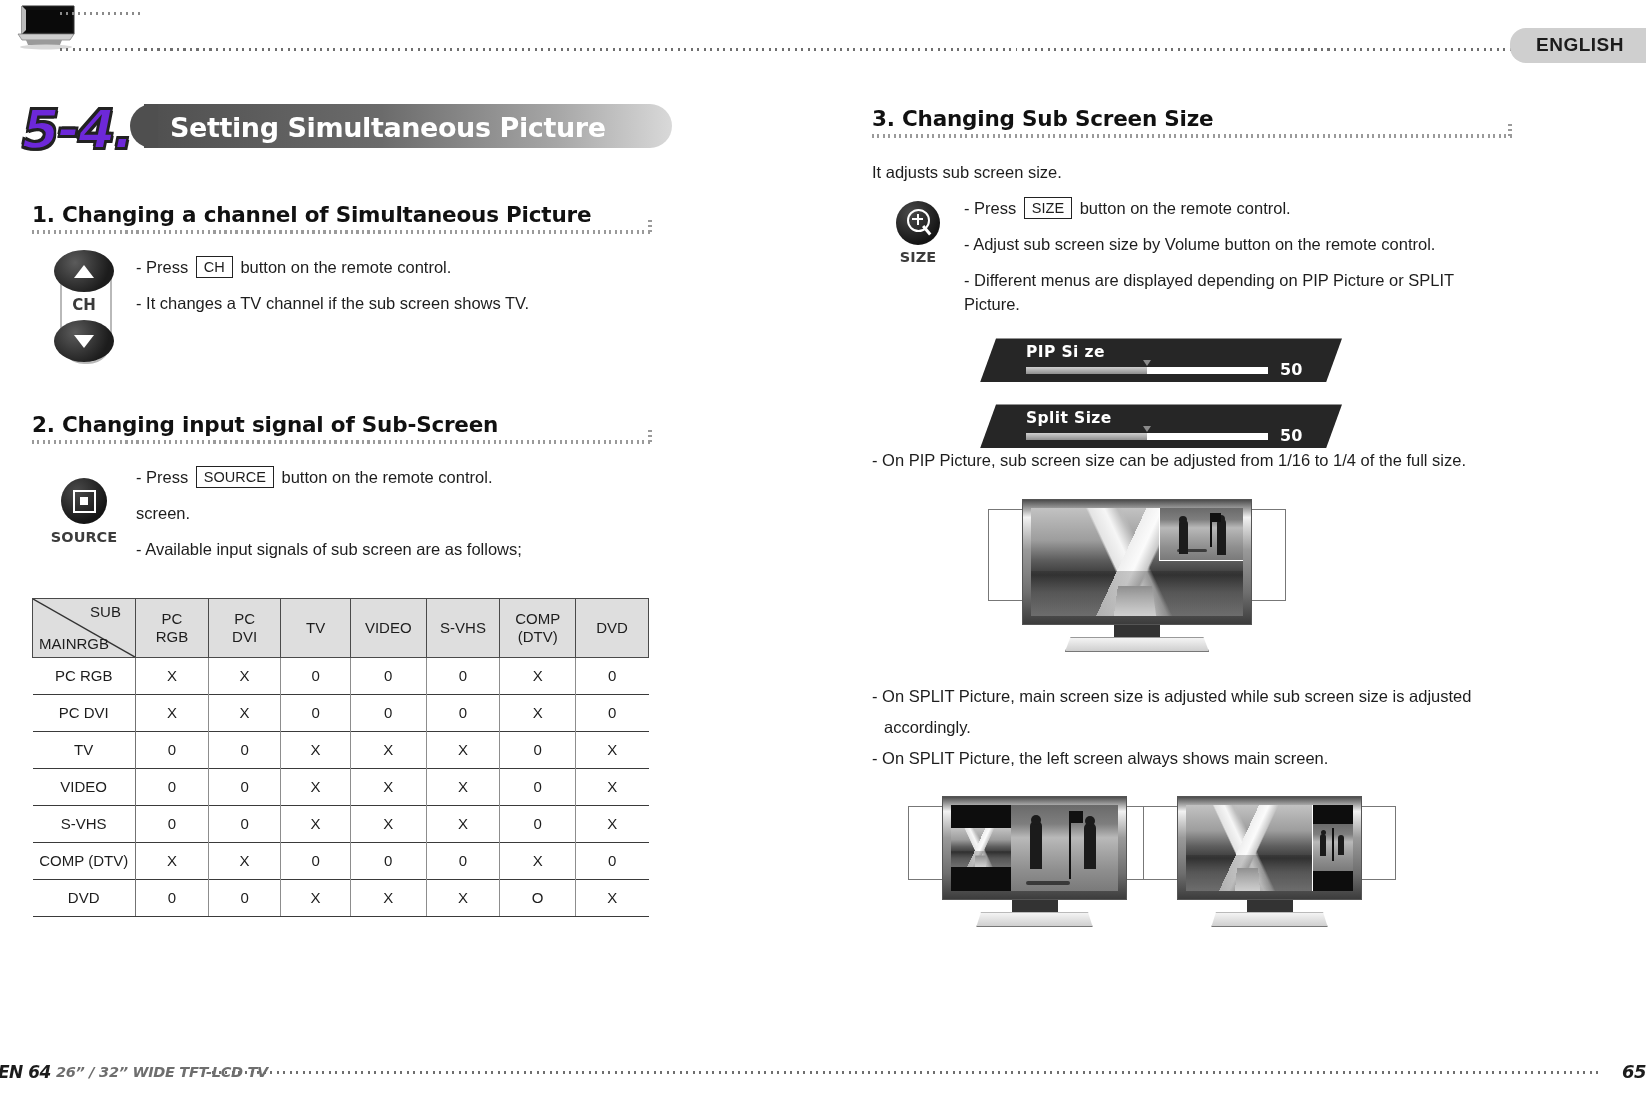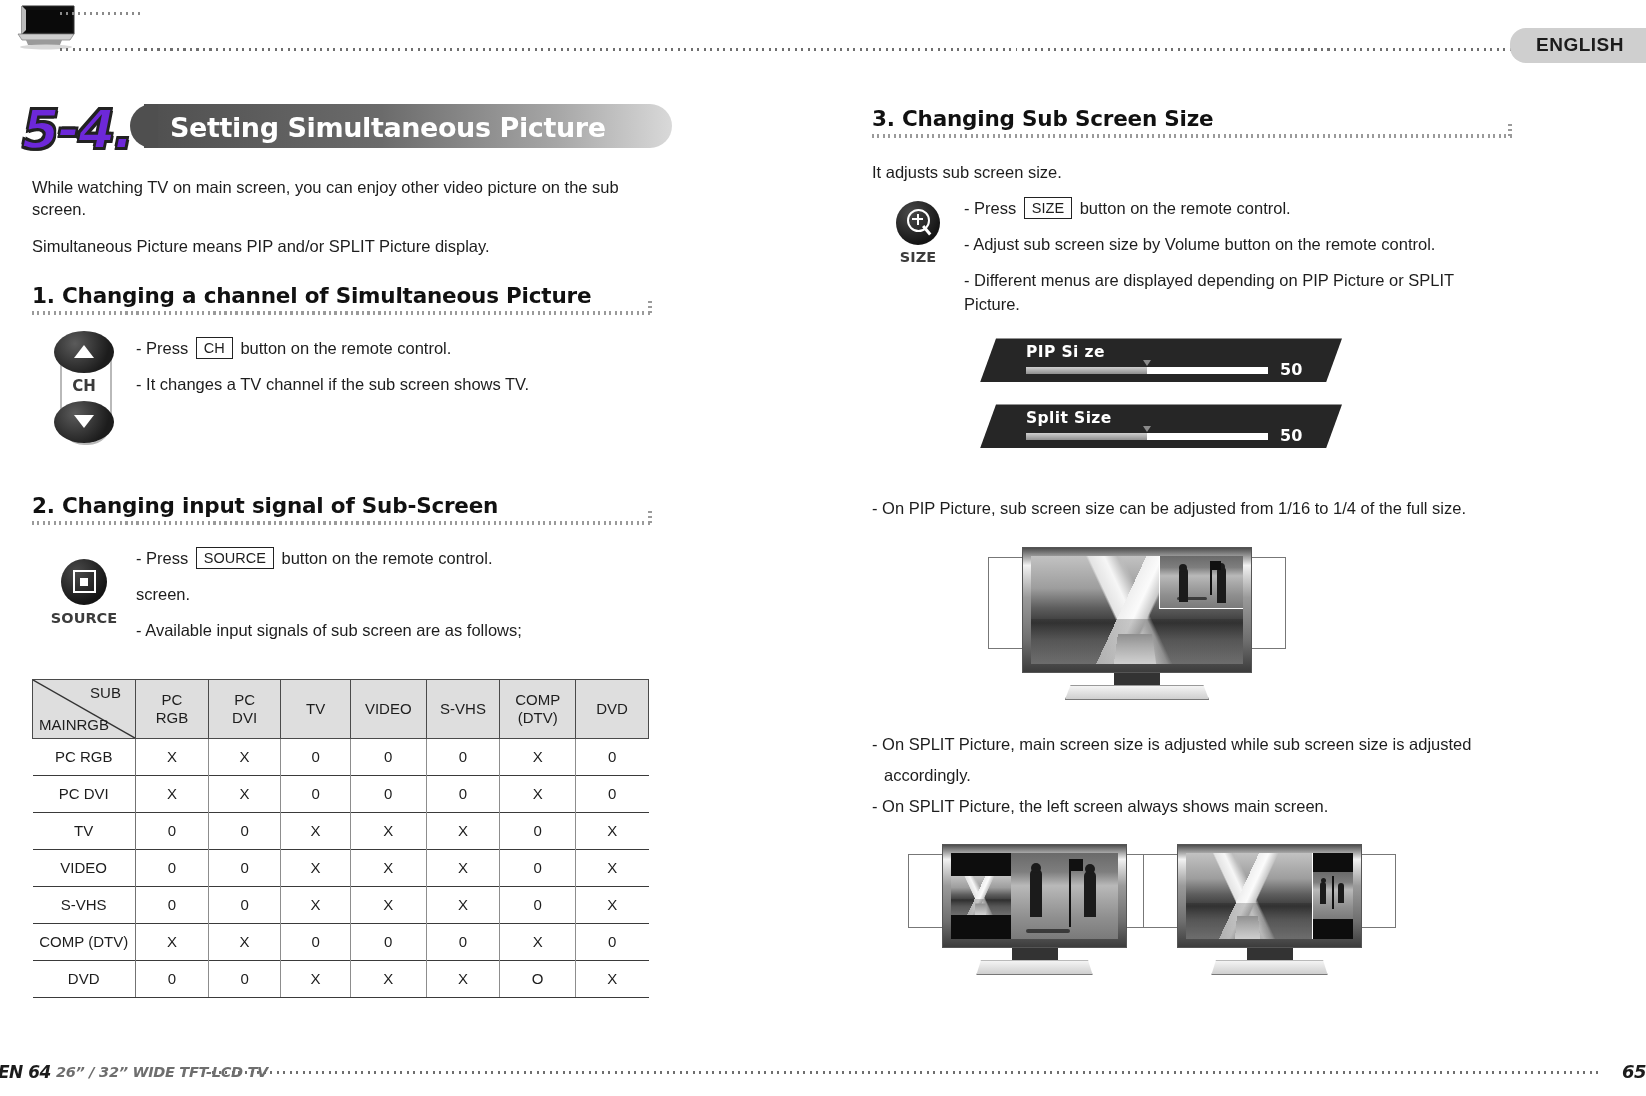--- a/index.html
+++ b/index.html
@@ -289,24 +289,20 @@
 <div class="english-tab">ENGLISH</div>
 
 <div class="chapter">
   <div class="chapter-bar"></div>
   <div class="chapter-num">5-4.</div>
   <div class="chapter-title">Setting Simultaneous Picture Mode</div>
 </div>
 
 <div class="col-left">
 
-  <div class="intro">
-    <p>While watching TV on main screen, you can enjoy other video picture on the sub screen.</p>
-    <p>Simultaneous Picture means PIP and/or SPLIT Picture display.</p>
-  </div>
 
   <div class="sec-head">
     <span>1. Changing a channel of Simultaneous Picture</span>
     <span class="underline"></span>
     <span class="tick"></span>
   </div>
 
   <div class="blk">
     <div class="icon-col">
       <div class="ch-rocker">
@@ -511,21 +507,21 @@
 
   <div class="osd second">
     <div class="osd-title">Split Size</div>
     <div class="track">
       <div class="fill" style="width: 50%;"></div>
       <div class="marker" style="left: calc(50% - 4px);"></div>
     </div>
     <div class="val">50</div>
   </div>
 
-  <p class="note" style="margin-top:48px;">- On PIP Picture, sub screen size can be adjusted from 1/16 to 1/4 of the full size.</p>
+  <p class="note" style="">- On PIP Picture, sub screen size can be adjusted from 1/16 to 1/4 of the full size.</p>
 
   <div style="margin:26px 0 0 150px;width:230px;">
     <div class="tv-set">
       <div class="tv-wing l" style="height:90px;"></div>
       <div class="tv-wing r" style="height:90px;"></div>
       <div class="tv-bezel">
         <div class="tv-screen" style="height:108px;">
           <div class="ph mountain" style="width:100%;height:100%;"></div>
           <div class="ph golf" style="position:absolute;right:0;top:0;width:39%;height:48%;border-left:1.5px solid #fff;border-bottom:1.5px solid #fff;">
             <div class="golfer" style="left:22%;top:22%;width:9px;height:34px;border-radius:4px 4px 0 0;"></div>

